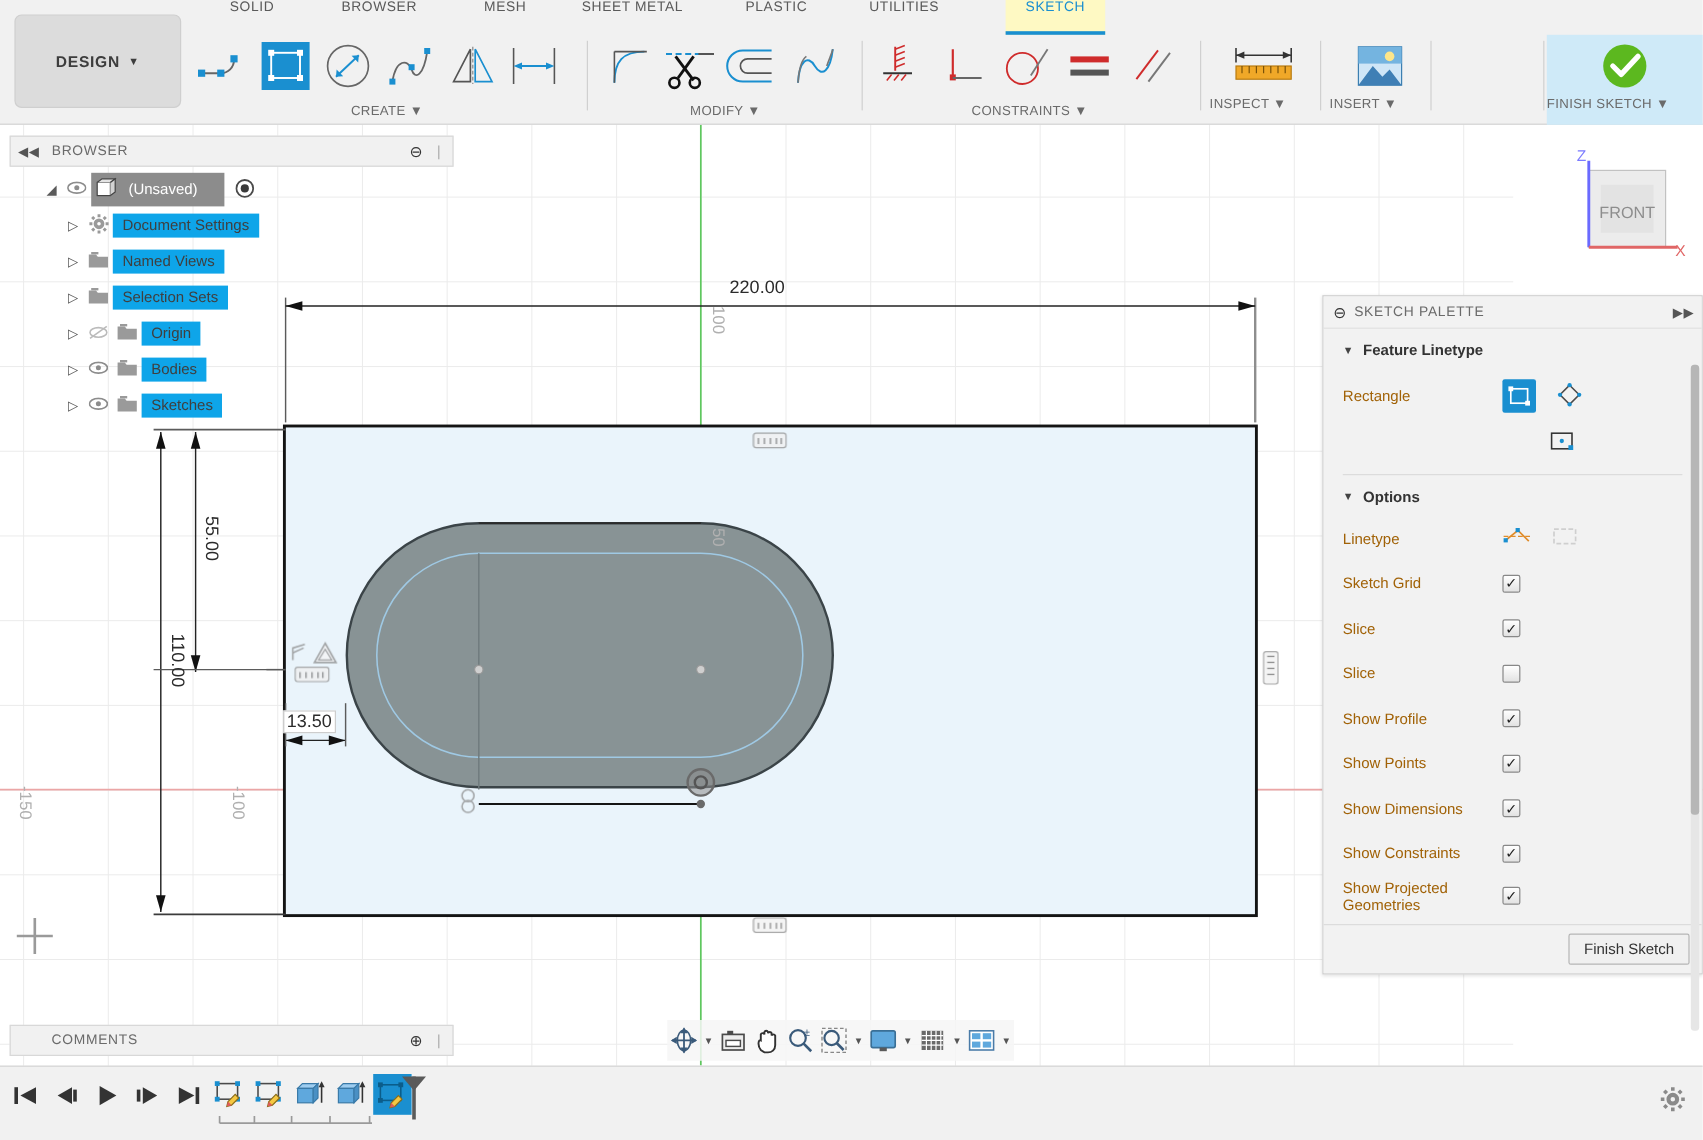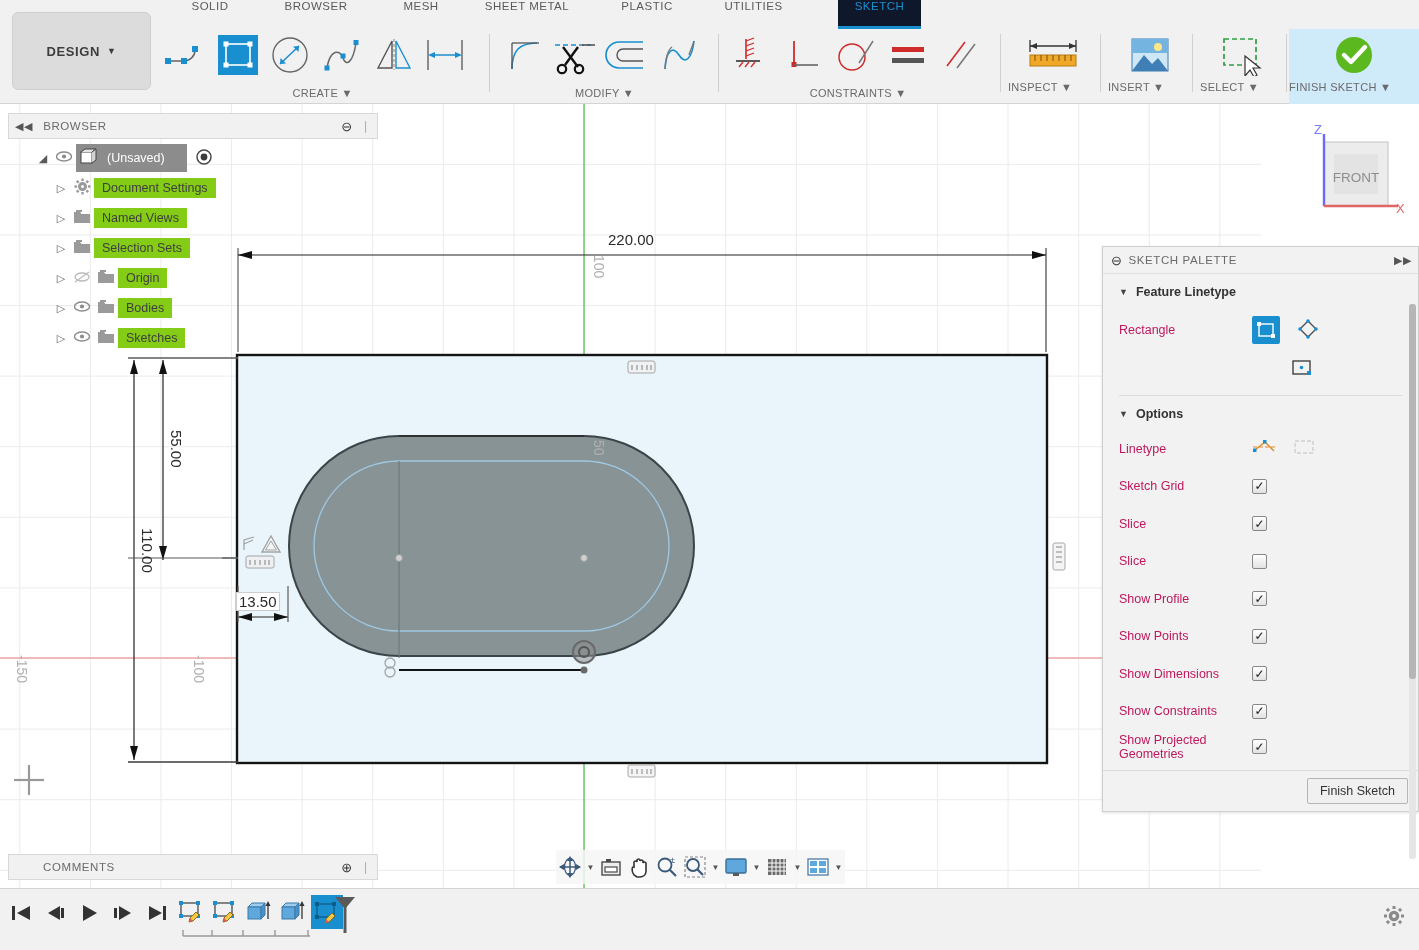--- a/index.html
+++ b/index.html
@@ -37,21 +37,21 @@
     font-size:13px; font-weight:bold; color:#3d3d3d; letter-spacing:.6px;
     cursor:pointer;
   }
   .tabbar{ position:absolute; top:0; left:151px; height:29px; }
   .tab{
     position:absolute; top:0; height:29px; padding:0 13px;
     display:flex; justify-content:center;
     font-size:11.5px; font-weight:normal; letter-spacing:.5px;
     color:#5a5a5a; cursor:pointer; white-space:nowrap;
   }
-  .tab.active{ color:#1a8fd0; background:#0f172a; border-bottom:3px solid #1a8fd0; }
+  .tab.active{ color:#1a8fd0; background:#fef9c3; border-bottom:3px solid #1a8fd0; }
 
   .panel{ position:absolute; top:29px; height:75px; }
   .panel .tools{ position:absolute; top:0; left:0; height:52px; display:flex; align-items:center; gap:0px; }
   .panel .plabel{
     position:absolute; bottom:5px; width:100%; text-align:center;
     font-size:11px; color:#6a6a6a; letter-spacing:.3px; cursor:pointer; white-space:nowrap;
   }
   .tool{
     width:52px; height:52px; display:flex; align-items:center; justify-content:center;
     cursor:pointer; position:relative;
@@ -80,21 +80,21 @@
   #browser-header .collapse{ color:#555; margin-right:10px; font-size:11px; cursor:pointer; }
   #browser-header .ttl{ flex:1; }
   #browser-tree{ padding-top:4px; }
   .tnode{ display:flex; align-items:center; height:30px; }
   .tnode .arrow{
     width:18px; text-align:center; color:#5a5a5a; font-size:11px; cursor:pointer;
   }
   .tnode .eye{ width:24px; text-align:center; cursor:pointer; }
   .tnode .ficon{ width:24px; text-align:center; }
   .tnode .lbl{
-    background:#84cc16; padding:3px 8px; font-size:12.5px; color:#3f3f3f; white-space:nowrap;
+    background:#0ea5e9; padding:3px 8px; font-size:12.5px; color:#3f3f3f; white-space:nowrap;
   }
   #root-row{ padding-left:26px; }
   #root-row .rootlbl{
     background:#8c8c8c; color:#fff; padding:4px 22px 4px 4px; font-size:12.5px;
     display:flex; align-items:center; gap:10px;
   }
 
   
   #comments{
     position:absolute; left:8px; top:854px; width:370px; height:26px;
@@ -118,21 +118,21 @@
   #palette-header .ttl{ flex:1; }
   #palette-body{ background:#f2f2f2; border-top:1px solid #e0e0e0; padding-bottom:2px;}
   .sec-head{
     display:flex; align-items:center; gap:8px; padding:11px 16px 9px 16px;
     font-size:12.5px; font-weight:bold; color:#333; cursor:pointer;
   }
   .sec-head .caret{ font-size:9px; color:#444; }
   .prow{
     display:flex; align-items:center; height:37.5px; padding:0 16px;
   }
-  .prow .pname{ flex:1; font-size:12.5px; color:#be185d; }
+  .prow .pname{ flex:1; font-size:12.5px; color:#a16207; }
   .prow .pctl{ width:150px; display:flex; align-items:center; gap:16px; }
   .chk{
     width:15px; height:15px; border:1px solid #888; border-radius:2px;
     background:linear-gradient(#fff,#e2e2e2);
     display:flex; align-items:center; justify-content:center;
     font-size:12px; color:#222; cursor:pointer;
   }
   .divider{ height:1px; background:#dcdcdc; margin:9px 16px 0 16px; }
   #palette-footer{
     border-top:1px solid #dcdcdc; background:#f2f2f2; padding:7px 10px;
@@ -518,29 +518,20 @@
           <rect x="5" y="5" width="36" height="32" fill="#cfe6f7" stroke="#3c7fb1"></rect>
         <rect x="5" y="5" width="36" height="14" fill="#74b4e0"></rect>
         <circle cx="31" cy="13" r="4" fill="#fde68a"></circle>
         <path d="M5 37 L17 21 L25 30 L31 24 L41 37 Z" fill="#3f7fb5"></path>
         </svg>
     </div>
     <div class="lb"><span>INSERT</span> ▼</div>
   </div>
   <div class="sep" style="left:1192px;"></div>
 
-  <div class="grpbtn" style="left:1200px;width:84px;">
-    <div class="ic">
-      <svg width="46" height="42">
-          <rect x="5" y="5" width="32" height="26" fill="none" stroke="#2f9e44" stroke-width="1.7" stroke-dasharray="5 3"></rect>
-        <path d="M26 22 L26 42 L31 36 L35 43 L38 41 L34 34 L41 34 Z" fill="#fff" stroke="#333" stroke-width="1.2"></path>
-        </svg>
-    </div>
-    <div class="lb"><span>SELECT</span> ▼</div>
-  </div>
   <div class="sep" style="left:1286px;"></div>
 
   <div class="grpbtn" id="finish-sketch-group" style="left:1289px;width:130px;">
     <div class="ic">
       <svg width="44" height="44">
           <circle cx="22" cy="22" r="18" fill="#5cb81f"></circle>
         <path d="M12 22 L19 29 L33 14" fill="none" stroke="#fff" stroke-width="4.4" stroke-linecap="round" stroke-linejoin="round"></path>
         </svg>
     </div>
     <div class="lb"><span>FINISH SKETCH</span> ▼</div>

